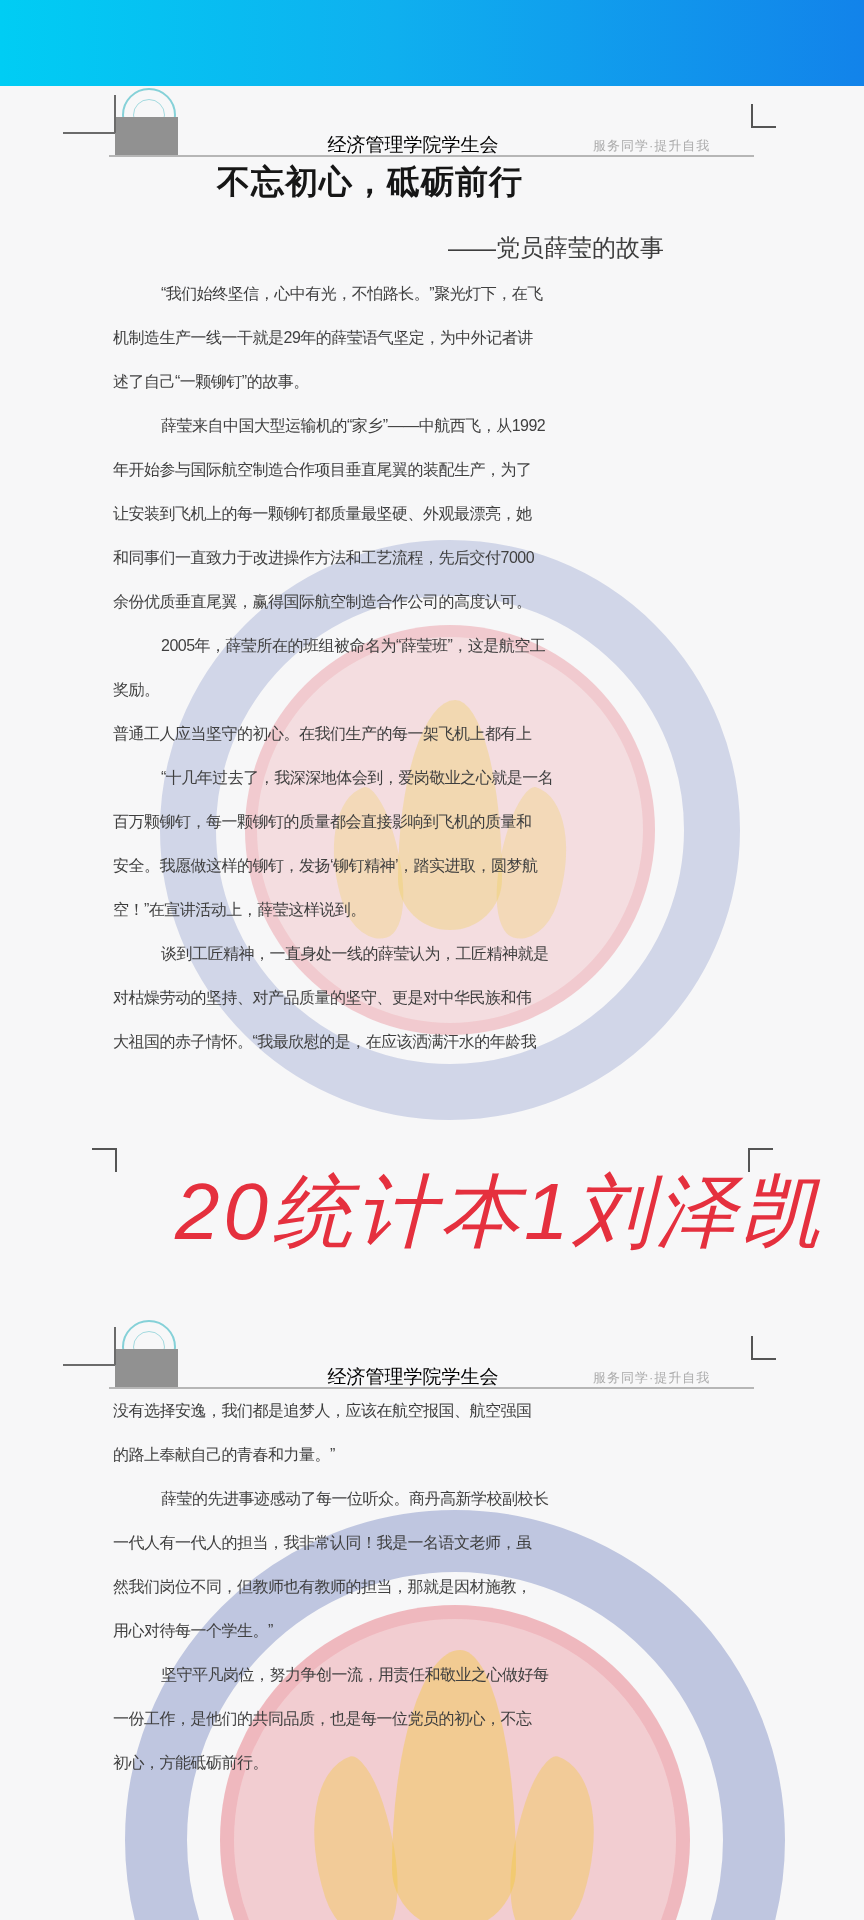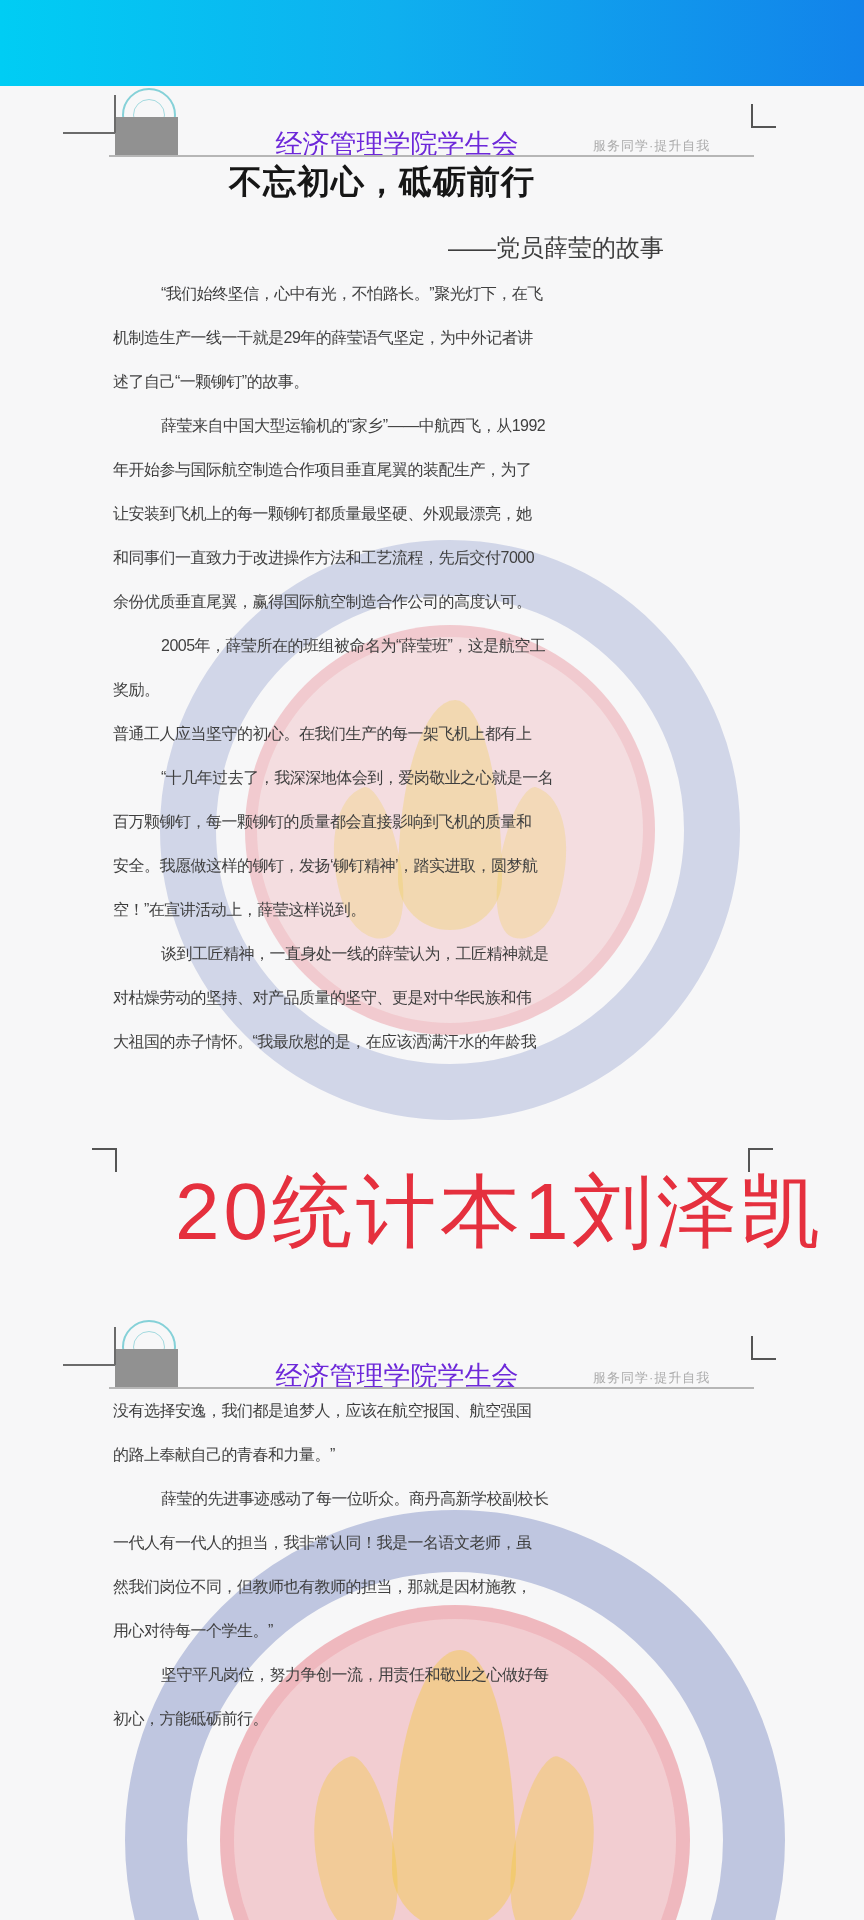--- a/index.html
+++ b/index.html
@@ -8,40 +8,40 @@
 
   
   .topbar{position:absolute;left:0;top:0;width:864px;height:86px;
     background:linear-gradient(90deg,#00cdf4 0%,#0fb0ef 45%,#1283ea 100%);}
 
   
   .logo-arc{position:absolute;width:54px;height:54px;border:2px solid #85d1d8;border-radius:50%;box-sizing:border-box;background:transparent;}
   .logo-arc-inner{position:absolute;width:32px;height:32px;border:1px solid #a3dadf;border-radius:50%;box-sizing:border-box;}
   .logo-block{position:absolute;width:63px;height:38px;background:#919191;}
   .hmark{position:absolute;background:#6b6b6b;}
-  .org-title{position:absolute;left:232px;width:330px;text-align:center;font-size:27px;line-height:27px;color:#6d28d9;letter-spacing:0px;white-space:nowrap;}
+  .org-title{position:absolute;left:248px;width:330px;text-align:center;font-size:19px;line-height:27px;color:#000000;letter-spacing:0px;white-space:nowrap;}
   .tagline{position:absolute;left:593px;font-size:13px;line-height:13px;color:#ababab;letter-spacing:1px;white-space:nowrap;text-align:center;}
   .hrule{position:absolute;left:109px;width:645px;height:2px;background:#b6b6b6;}
   .corner{position:absolute;width:25px;height:24px;box-sizing:border-box;}
   .corner.bl-tr{border-left:2px solid #555;border-bottom:2px solid #555;}
   .corner.tr-l{border-top:2px solid #555;border-right:2px solid #555;}
   .corner.tr-r{border-top:2px solid #555;border-left:2px solid #555;}
 
   
-  .doc-title{position:absolute;left:12px;top:160px;width:740px;text-align:center;
+  .doc-title{position:absolute;left:0;top:160px;width:740px;text-align:center;
     font-size:33px;line-height:44px;font-weight:700;color:#161616;letter-spacing:1px;z-index:3;}
   .subtitle{position:absolute;left:0;top:231px;width:664px;text-align:right;
     font-size:24px;line-height:34px;color:#3e3e3e;z-index:3;}
   .bodyblock{position:absolute;left:113px;width:668px;z-index:3;}
   .bl{height:44px;line-height:44px;font-size:16px;color:#3f3f3f;letter-spacing:-0.5px;white-space:nowrap;}
   .bl.ind{padding-left:48px;}
 
   
   .red-name{position:absolute;left:175px;top:1166px;font-size:80px;line-height:92px;
-    letter-spacing:4px;white-space:nowrap;z-index:5;}
+    letter-spacing:4px;white-space:nowrap;z-index:5;font-style:italic;}
 
   
   .wm{position:absolute;border-radius:50%;box-sizing:border-box;z-index:0;}
   .wm-ring1{left:160px;top:540px;width:580px;height:580px;border:56px solid rgba(62,86,168,0.20);}
   .wm-disc1{left:245px;top:625px;width:410px;height:410px;background:rgba(226,75,90,0.15);border:12px solid rgba(222,65,85,0.12);}
   .wm-ring2{left:125px;top:1510px;width:660px;height:660px;border:62px solid rgba(62,86,168,0.30);}
   .wm-disc2{left:220px;top:1605px;width:470px;height:470px;background:rgba(228,60,75,0.22);border:14px solid rgba(224,55,75,0.14);}
   .flame{position:absolute;z-index:1;}
   .flame-c1{left:398px;top:700px;width:104px;height:230px;background:rgba(240,205,70,0.30);
     border-radius:55% 45% 50% 50% / 78% 78% 22% 22%;}
@@ -125,16 +125,17 @@
   <div class="corner bl-tr" style="left:751px;top:1336px;"></div>
 
   <div class="bodyblock" style="top:1389px;">
     <div class="bl">没有选择安逸，我们都是追梦人，应该在航空报国、航空强国</div>
     <div class="bl">的路上奉献自己的青春和力量。”</div>
     <div class="bl ind">薛莹的先进事迹感动了每一位听众。商丹高新学校副校长</div>
     <div class="bl">一代人有一代人的担当，我非常认同！我是一名语文老师，虽</div>
     <div class="bl">然我们岗位不同，但教师也有教师的担当，那就是因材施教，</div>
     <div class="bl">用心对待每一个学生。”</div>
     <div class="bl ind">坚守平凡岗位，努力争创一流，用责任和敬业之心做好每</div>
+    <div class="bl">一份工作，是他们的共同品质，也是每一位党员的初心，不忘</div>
     <div class="bl">初心，方能砥砺前行。</div>
   </div>
 
 </div>
 
 </body></html>

